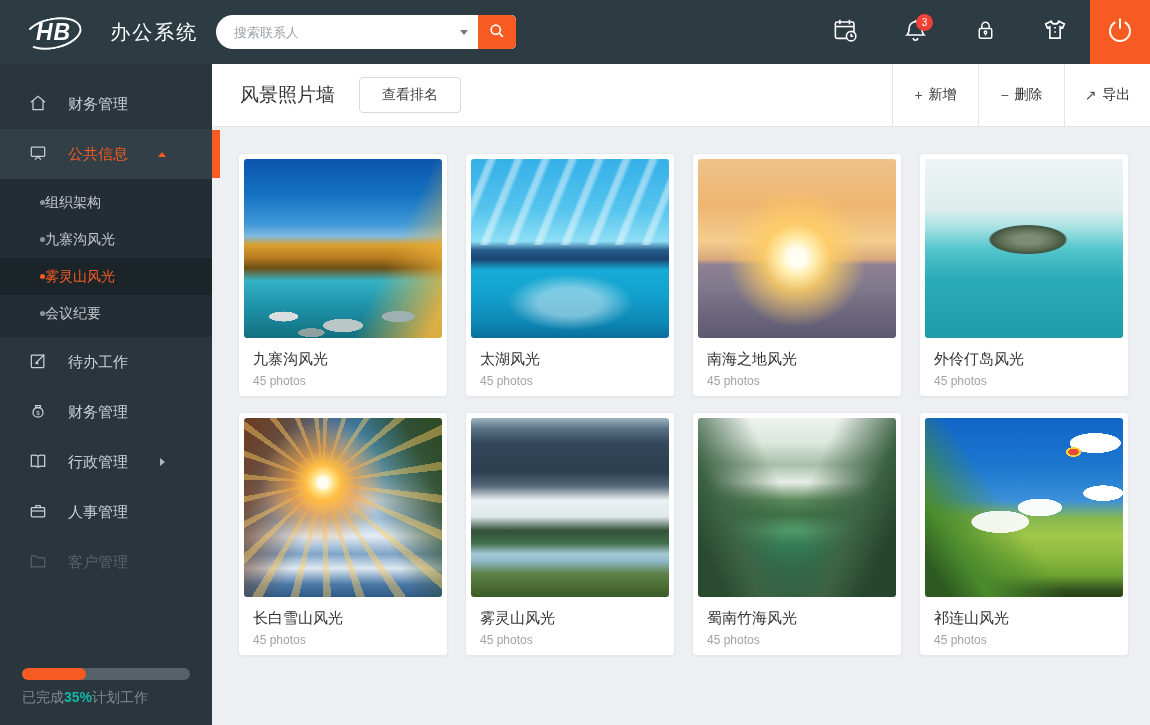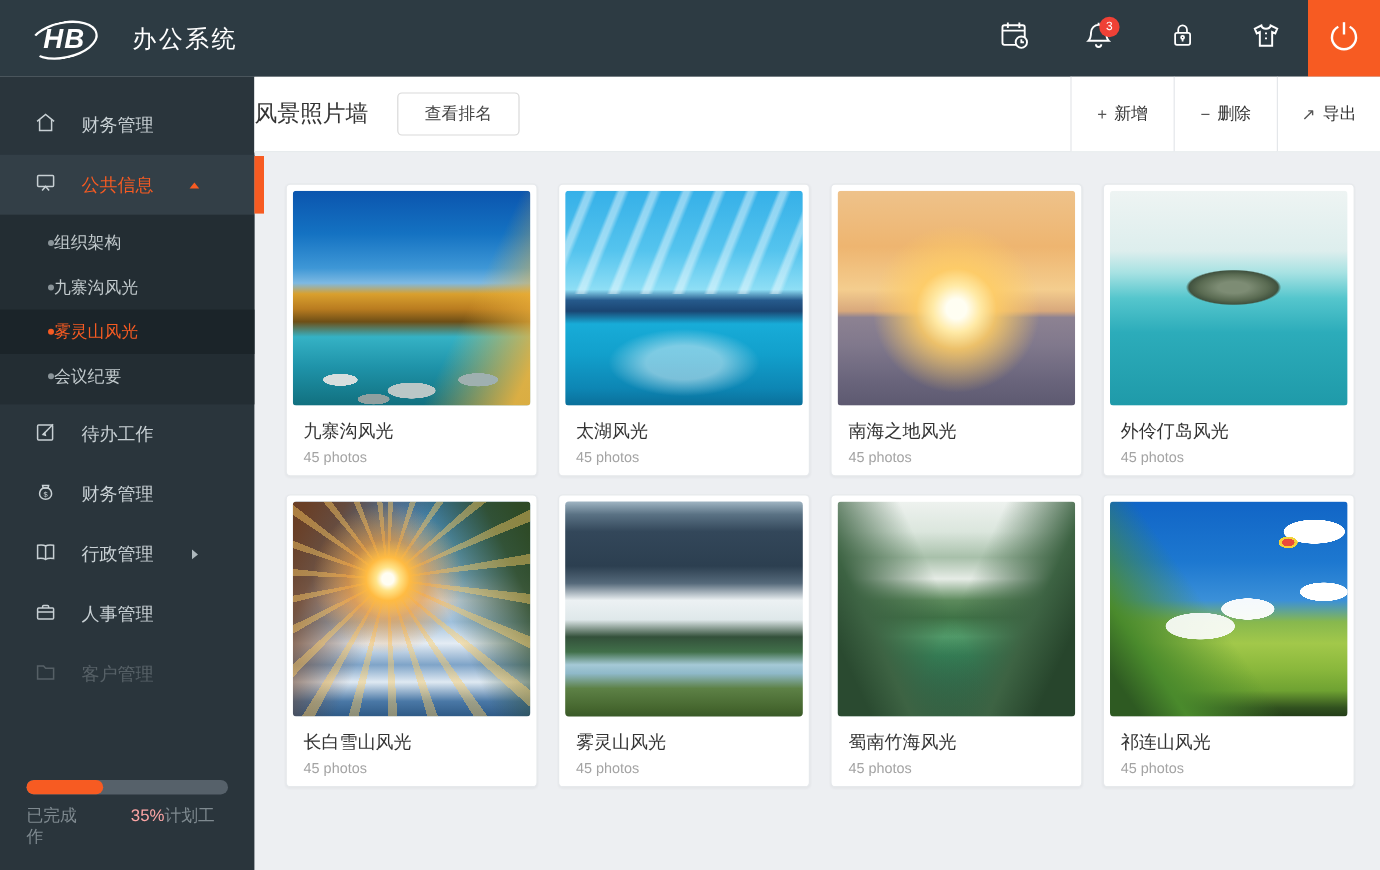--- a/index.html
+++ b/index.html
@@ -33,27 +33,27 @@
   .submenu{background:#232d33;padding:5px 0;}
   .smi{height:37px;display:flex;align-items:center;padding-left:40px;gap:0;font-size:14px;color:#c2cacd;cursor:pointer;}
   .smi .dot{width:5px;height:5px;border-radius:50%;background:#8a9499;flex-shrink:0;}
   .smi.active{background:#1b2429;color:#f75b22;}
   .smi.active .dot{background:#f75b22;}
   .mi.faded{opacity:.28;}
   .side-progress{position:absolute;left:22px;right:22px;bottom:18px;}
   .progress-track{height:12px;background:#56616a;border-radius:6px;overflow:hidden;}
   .progress-fill{height:100%;width:38%;background:#f75b22;border-radius:6px;}
   .progress-label{margin-top:9px;font-size:14px;color:#7f8a90;}
-  .progress-label .pct{color:#fca5a5;font-weight:normal;margin-left:45px;}
+  .progress-label .pct{color:#14b8a6;font-weight:bold;}
 
   
   .main{position:absolute;top:64px;left:212px;width:938px;height:661px;}
   .active-indicator{position:absolute;left:0;top:66px;width:8px;height:48px;background:#f75b22;z-index:5;}
   .content-header{height:63px;background:#fff;display:flex;align-items:center;border-bottom:1px solid #e2e6e9;}
-  .page-title{margin-left:36px;font-size:19px;color:#333;}
+  .page-title{margin-left:36px;font-size:19px;color:#333;padding-left:28px;}
   .rank-btn{margin-left:24px;padding:8px 22px;font-size:14px;color:#444;background:#fff;border:1px solid #d9d9d9;border-radius:4px;cursor:pointer;}
   .hdr-actions{margin-left:auto;display:flex;height:100%;}
   .action{width:86px;height:100%;display:flex;align-items:center;justify-content:center;gap:6px;font-size:14px;color:#333;border-left:1px solid #e4e7ea;cursor:pointer;background:#fff;}
   .action .glyph{font-size:14px;color:#555;}
 
   .grid{padding:26px 0 0 26px;display:grid;grid-template-columns:repeat(4,210px);grid-auto-rows:244px;gap:15px 17px;}
   .card{background:#fff;border:1px solid #e6e9ec;border-radius:4px;padding:5px 5px 0;cursor:pointer;box-shadow:0 1px 2px rgba(0,0,0,.04);}
   .photo{height:179px;border-radius:3px;position:relative;overflow:hidden;background:#9ab;}
   .card-title{margin:12px 9px 0;font-size:15px;color:#333;}
   .card-count{margin:5px 9px 0;font-size:12px;color:#a3a3a3;}
@@ -101,20 +101,32 @@
 </head>
 <body>
 
 <div class="app">
 
   <header class="topbar">
     <div class="logo-zone">
       <span class="logo-mark">HB</span>
       <span class="app-name">办公系统</span>
     </div>
+    <div class="search-box">
+      <input class="search-input" type="text" placeholder="搜索联系人" style="">
+      <span class="search-caret"></span>
+      <button class="search-btn">
+        <span>
+          <svg width="20" height="20" viewBox="0 0 24 24" fill="none" stroke="#fff" stroke-width="2">
+            <circle cx="10.5" cy="10.5" r="5.5"></circle>
+              <line x1="14.8" y1="14.8" x2="19" y2="19"></line>
+          </svg>
+        </span>
+      </button>
+    </div>
     <div class="top-icons">
       <div class="tico">
         <span>
           <svg width="27" height="27" viewBox="0 0 24 24" fill="none" stroke="#fff" stroke-width="1.4">
             <rect x="3" y="4.5" width="16.5" height="14.5" rx="1.5"></rect>
             <line x1="7" y1="2.5" x2="7" y2="6.5"></line>
               <line x1="15.5" y1="2.5" x2="15.5" y2="6.5"></line>
             <line x1="3" y1="8.5" x2="19.5" y2="8.5"></line>
             <circle cx="17" cy="17" r="4.2" fill="#2d3b43"></circle>
             <path d="M17 14.8 v2.3 h1.9"></path>

